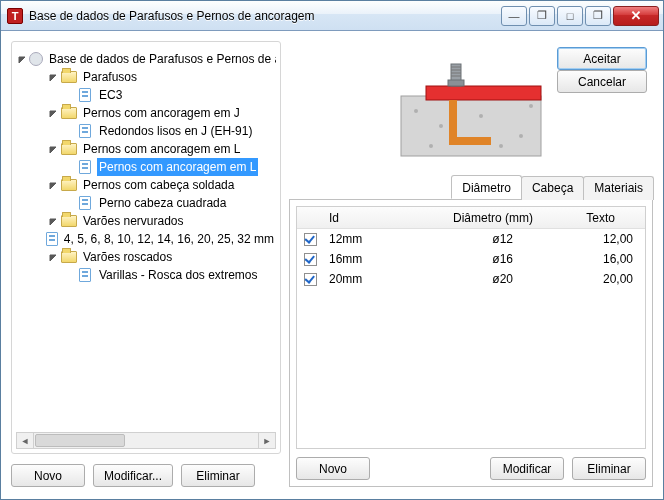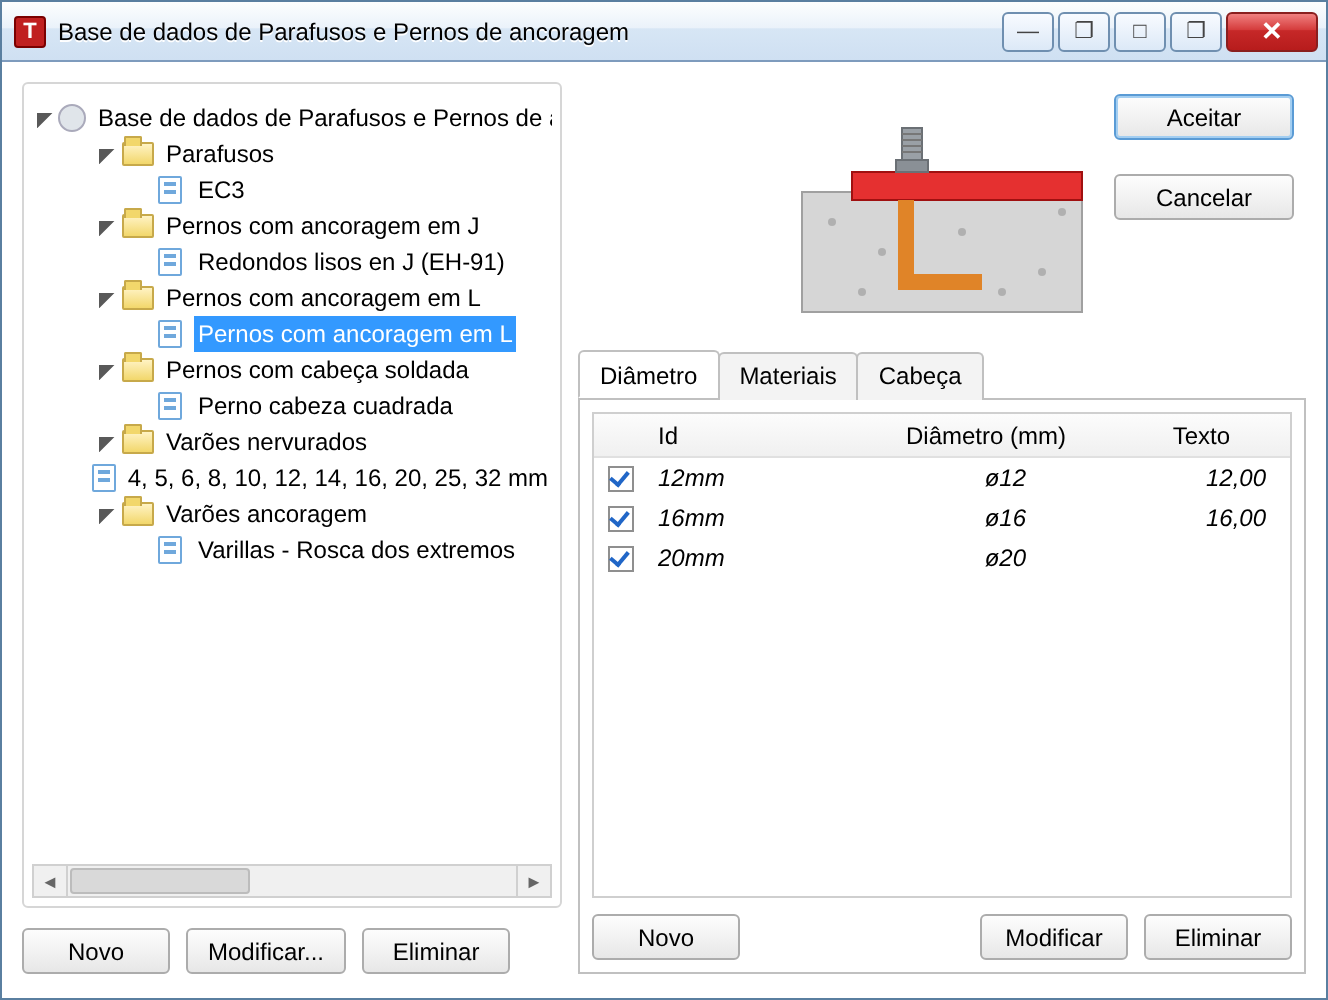--- a/index.html
+++ b/index.html
@@ -34,36 +34,36 @@
   .hscroll { height:17px; margin-top:2px; background:#f0f0f0; border:1px solid #d0d0d0; position:relative; }
   .hscroll .thumb { position:absolute; left:18px; top:1px; height:13px; width:90px; background:#d9d9d9; border:1px solid #bcbcbc; border-radius:2px; }
   .hscroll .arrow { position:absolute; top:0; width:17px; height:15px; display:flex; align-items:center; justify-content:center; color:#666; font-size:9px; }
   .hscroll .arrow.l { left:0; border-right:1px solid #d0d0d0; }
   .hscroll .arrow.r { right:0; border-left:1px solid #d0d0d0; }
   .btnrow { display:flex; gap:8px; margin-top:10px; }
   .btn { height:23px; min-width:74px; padding:0 10px; border:1px solid #acacac; border-radius:3px; background:linear-gradient(to bottom,#fdfdfd,#e7e7e7); font-size:12px; display:flex; align-items:center; justify-content:center; cursor:default; }
   .btn.primary { border-color:#5a9bd5; box-shadow:0 0 0 1px #a3cef1 inset; }
   
   .rightpanel { flex:1; display:flex; flex-direction:column; }
-  .rbuttons { display:flex; flex-direction:column; gap:17px; align-items:flex-end; position:absolute; right:16px; top:46px; }
+  .rbuttons { display:flex; flex-direction:column; gap:0; align-items:flex-end; position:absolute; right:16px; top:46px; }
   .rbuttons .btn { width:90px; }
   .preview { height:130px; display:flex; align-items:center; justify-content:center; }
   .preview svg { width:160px; height:120px; }
-  .tabs { display:flex; border-bottom:1px solid #c0c0c0; margin-top:4px; }
+  .tabs { display:flex; border-bottom:1px solid #c0c0c0; margin-top:4px;justify-content:flex-end; }
   .tab { padding:4px 10px 3px 10px; border:1px solid #c0c0c0; border-bottom:none; background:#f3f3f3; margin-right:-1px; border-radius:3px 3px 0 0; position:relative; top:1px; }
   .tab.active { background:#fff; border-bottom:1px solid #fff; top:0; padding-top:5px; }
   .tabbody { border:1px solid #c0c0c0; border-top:none; flex:1; background:#fff; display:flex; flex-direction:column; padding:6px; }
   .table { flex:1; border:1px solid #cfcfcf; background:#fff; overflow:hidden; }
   .thead { display:flex; height:22px; border-bottom:1px solid #e0e0e0; background:linear-gradient(#fcfcfc,#f0f0f0); }
   .th, .td { display:flex; align-items:center; padding:0 6px; }
   .col-chk { width:26px; justify-content:center; }
   .col-id { width:120px;text-align:right; }
   .col-txt { width:100px; justify-content:flex-end; padding-right:30px; }
   .col-dia { flex:1; justify-content:flex-end; padding-right:12px; }
-  .trow { display:flex; height:20px;font-style:italic; }
+  .trow { display:flex; height:20px; }
   .chk { width:13px; height:13px; border:1px solid #8f8f8f; background:#fff; display:inline-flex; align-items:center; justify-content:center; }
   .chk.on:after { content:""; width:7px; height:4px; border-left:2px solid #2066c7; border-bottom:2px solid #2066c7; transform:rotate(-50deg) translate(0px,-1px); }
   .tabbtns { display:flex; gap:8px; margin-top:8px; }
   .tabbtns .spacer { flex:1; }
 </style>
 </head>
 <body>
 
 <div class="window">
 
@@ -203,21 +203,21 @@
             <div class="row">
               <span class="indent" style="width:30px"></span>
               <span class="exp">
                 <svg viewBox="0 0 9 9">
                   <path d="M1 2 L7 2 L1 8 Z" fill="#595959" stroke="#595959"></path>
                 </svg>
               </span>
               <span class="ico">
                 <span class="folder-open"></span>
               </span>
-              <span class="label">Varões ancoragem</span>
+              <span class="label">Varões roscados</span>
             </div>
             <div class="row">
               <span class="indent" style="width:46px"></span>
               <span class="exp"></span>
               <span class="ico">
                 <span class="docicon"></span>
               </span>
               <span class="label">Varillas - Rosca dos extremos</span>
             </div>
           </div>
@@ -257,22 +257,22 @@
           <line x1="60" y1="27" x2="70" y2="27" stroke="#777"></line>
             <line x1="60" y1="30" x2="70" y2="30" stroke="#777"></line>
 
           <path d="M 62 54 L 62 95 L 100 95" stroke="#e88b2e" stroke-width="8" fill="none" stroke-linecap="butt" stroke-linejoin="miter"></path>
           <path d="M 62 54 L 62 95 L 100 95" stroke="#c96f16" stroke-width="8" fill="none" stroke-linecap="butt" stroke-linejoin="miter" opacity="0.25"></path>
         </svg>
       </div>
 
       <div class="tabs">
         <div class="tab active">Diâmetro</div>
+        <div class="tab">Cabeça</div>
         <div class="tab">Materiais</div>
-        <div class="tab">Cabeça</div>
       </div>
 
       <div class="tabbody">
         <div class="table">
           <div class="thead">
             <div class="th col-chk"></div>
             <div class="th col-id">Id</div>
             <div class="th col-dia">Diâmetro (mm)</div>
             <div class="th col-txt">Texto</div>
           </div>
@@ -292,20 +292,21 @@
                 <div class="td col-id">16mm</div>
                 <div class="td col-txt">ø16</div>
                 <div class="td col-dia">16,00</div>
               </div>
               <div class="trow">
                 <div class="td col-chk">
                   <span class="chk on"></span>
                 </div>
                 <div class="td col-id">20mm</div>
                 <div class="td col-txt">ø20</div>
+                <div class="td col-dia">20,00</div>
               </div>
             </div>
         </div>
         <div class="tabbtns">
           <div class="btn">Novo</div>
           <div class="spacer"></div>
           <div class="btn">Modificar</div>
           <div class="btn">Eliminar</div>
         </div>
       </div>

